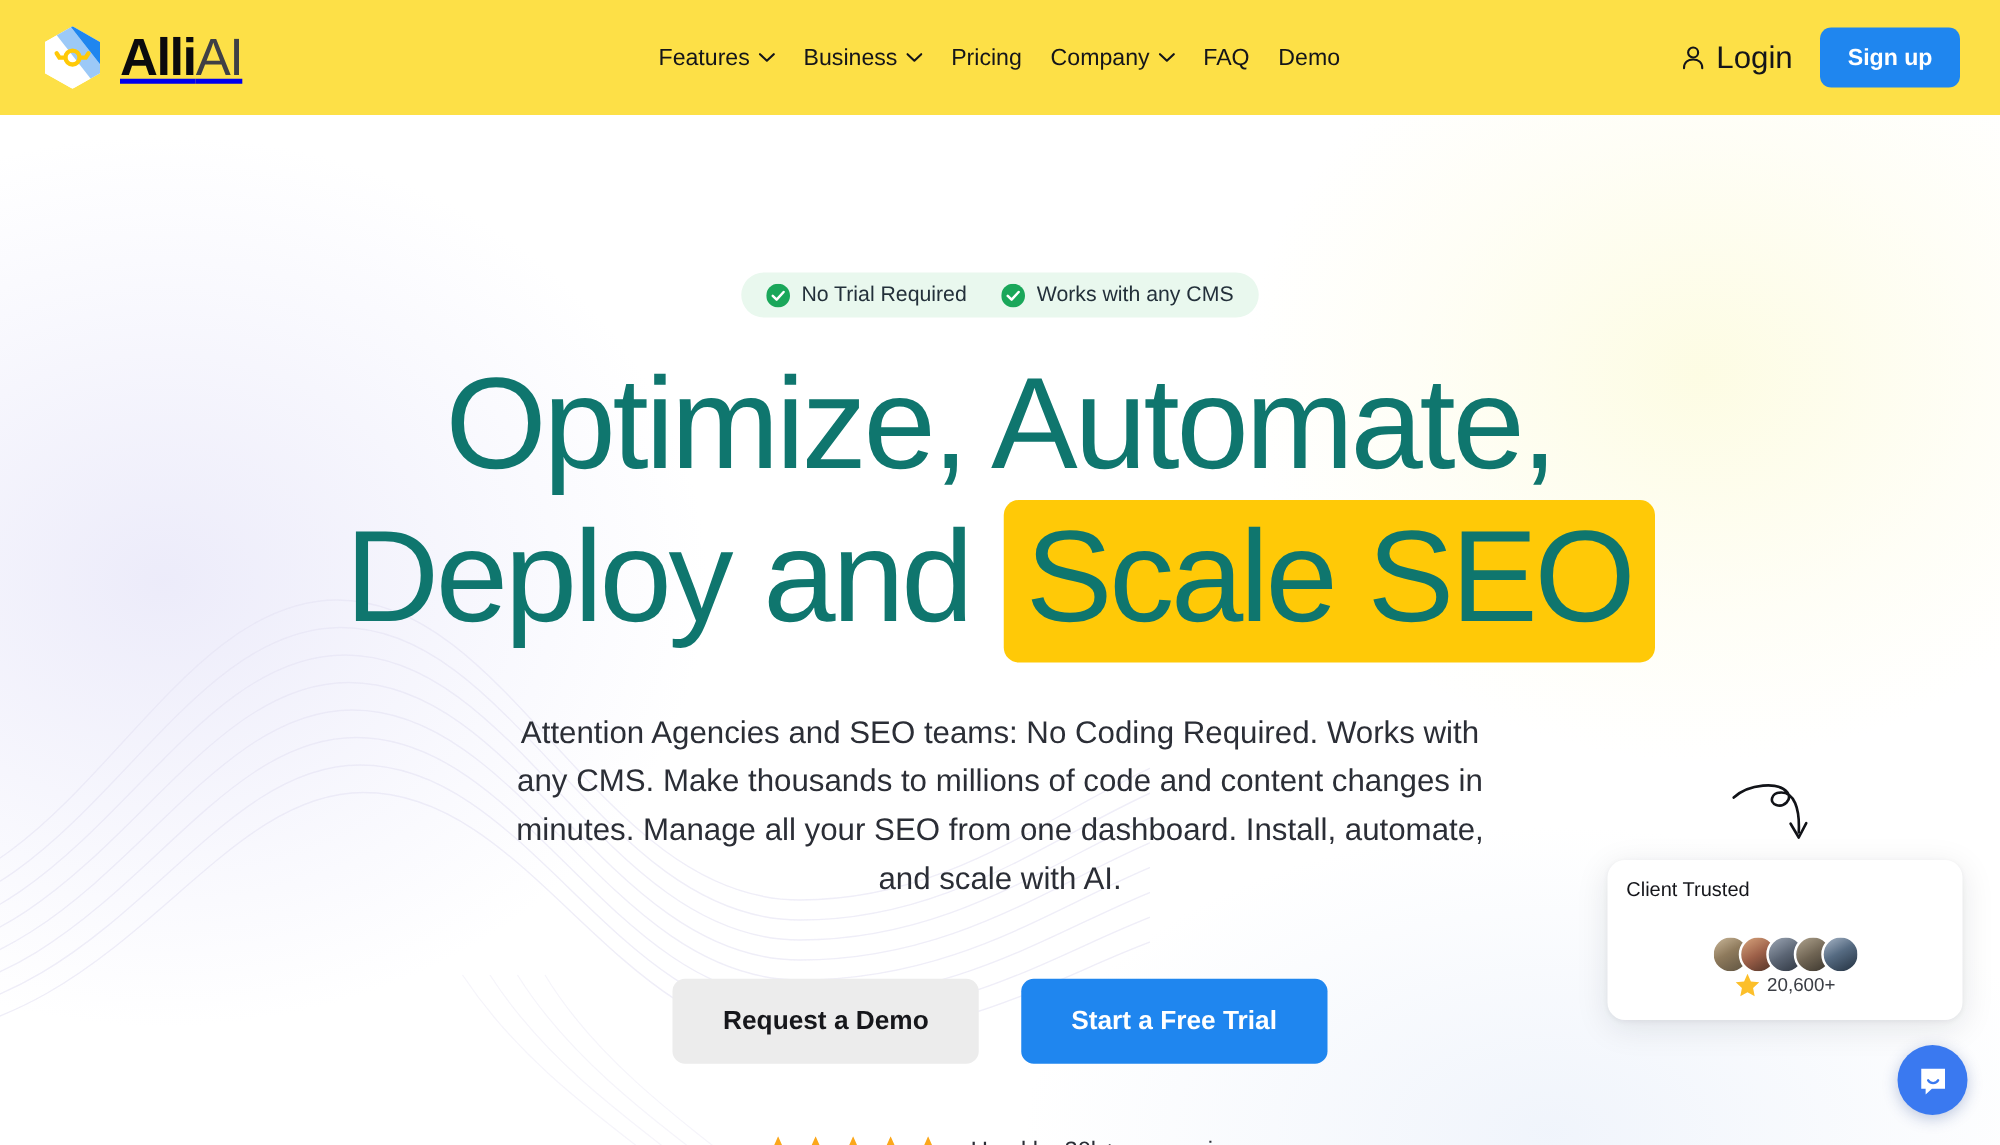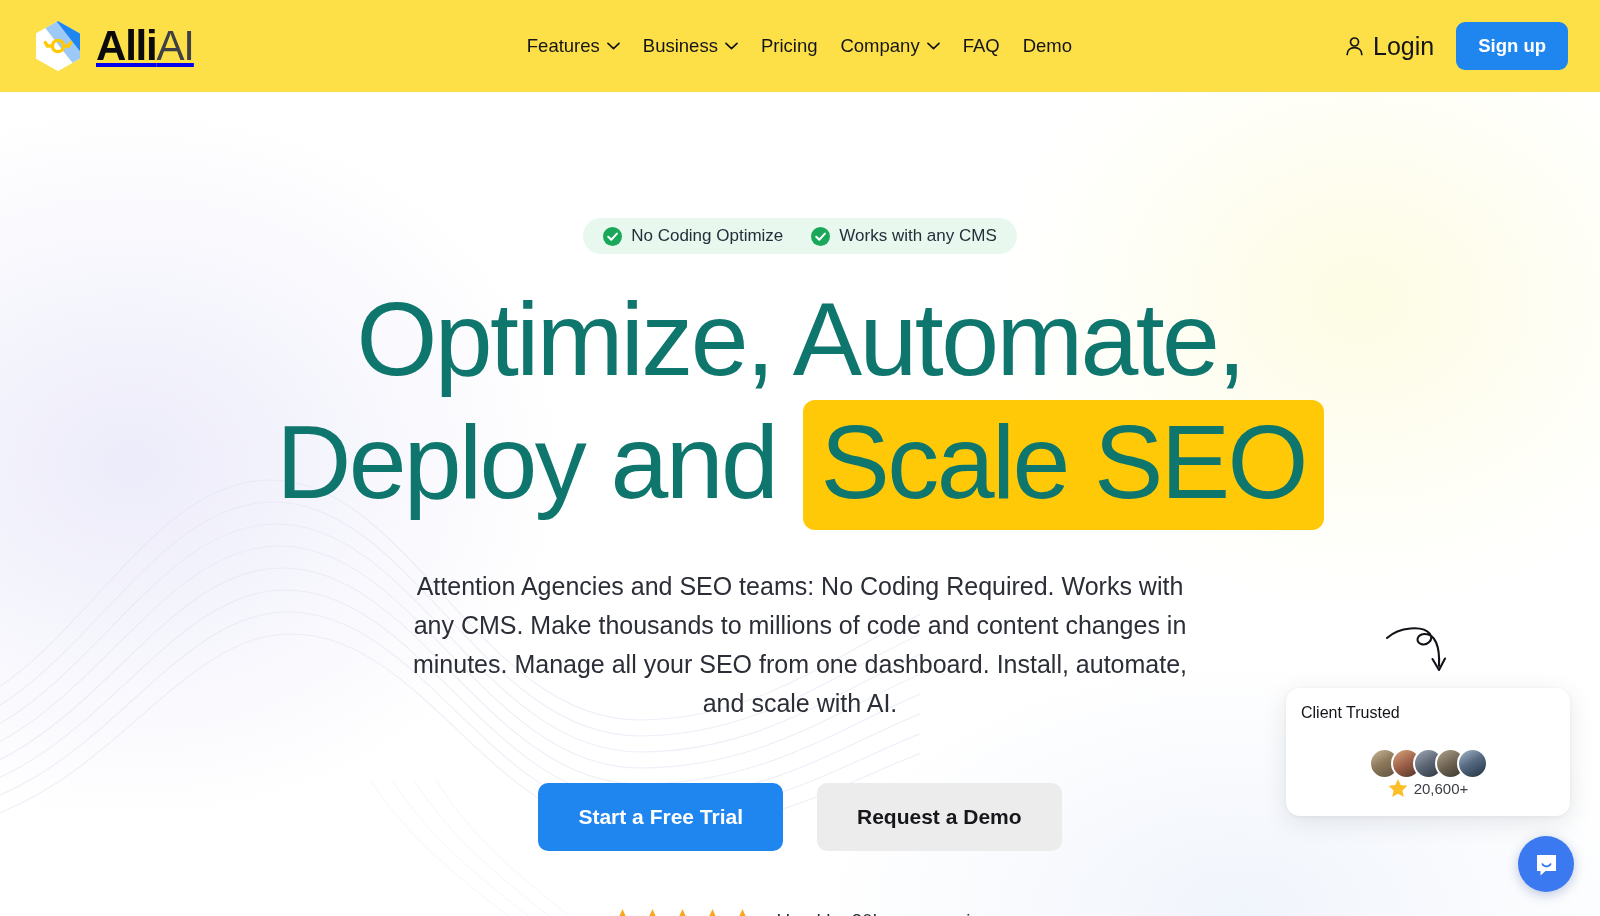--- a/index.html
+++ b/index.html
@@ -321,41 +321,41 @@
   </header>
 
   <main class="hero">
 
     <div class="pills">
       <div class="pill">
         <svg width="19" height="19" viewBox="0 0 19 19">
           <circle cx="9.5" cy="9.5" r="9.5" fill="#1aa75a"></circle>
           <path d="M5.2 9.7 L8.3 12.7 L13.9 6.6" stroke="#ffffff" stroke-width="2" fill="none" stroke-linecap="round" stroke-linejoin="round"></path>
         </svg>
-        <span>No Coding Optimize</span>
+        <span>No Trial Required</span>
       </div>
       <div class="pill">
         <svg width="19" height="19" viewBox="0 0 19 19">
           <circle cx="9.5" cy="9.5" r="9.5" fill="#1aa75a"></circle>
           <path d="M5.2 9.7 L8.3 12.7 L13.9 6.6" stroke="#ffffff" stroke-width="2" fill="none" stroke-linecap="round" stroke-linejoin="round"></path>
         </svg>
         <span>Works with any CMS</span>
       </div>
     </div>
 
     <h1 class="headline">
       <span>Optimize, Automate,</span><br>
       <span>Deploy and </span><span class="hl">Scale SEO</span>
     </h1>
 
     <p class="subtext">Attention Agencies and SEO teams: No Coding Required. Works with any CMS. Make thousands to millions of code and content changes in minutes. Manage all your SEO from one dashboard. Install, automate, and scale with AI.</p>
 
     <div class="ctas">
+      <button class="btn btn-secondary">Request a Demo</button>
       <button class="btn btn-primary">Start a Free Trial</button>
-      <button class="btn btn-secondary">Request a Demo</button>
     </div>
 
     <div class="rating">
       <div class="stars">
         <svg width="25" height="24" viewBox="0 0 24 23">
             <path d="M12 0 L15.3 7.4 L23.4 8.3 L17.4 13.8 L19 21.8 L12 17.8 L5 21.8 L6.6 13.8 L0.6 8.3 L8.7 7.4 Z" fill="#fba71b"></path>
           </svg>
         <svg width="25" height="24" viewBox="0 0 24 23">
             <path d="M12 0 L15.3 7.4 L23.4 8.3 L17.4 13.8 L19 21.8 L12 17.8 L5 21.8 L6.6 13.8 L0.6 8.3 L8.7 7.4 Z" fill="#fba71b"></path>
           </svg>

